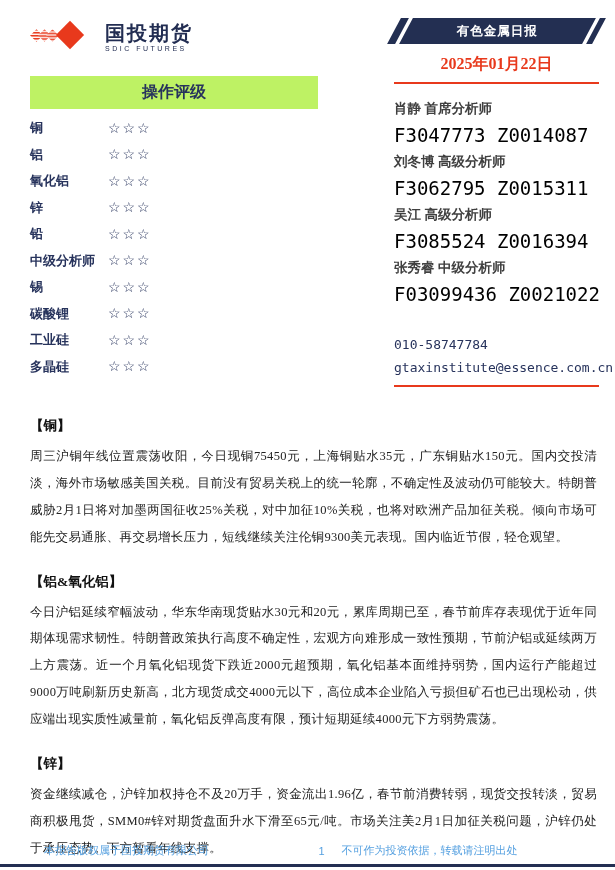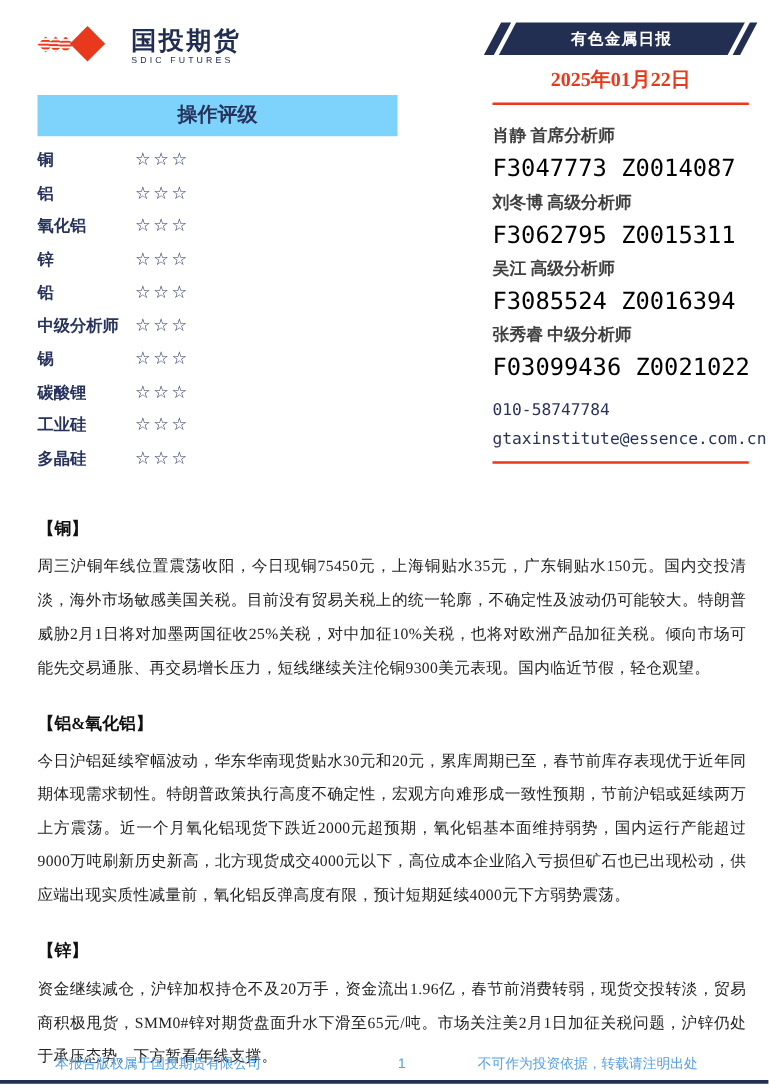--- a/index.html
+++ b/index.html
@@ -21,21 +21,21 @@
   
   .logo { display:flex; align-items:center; gap:19px; height:42px; }
   .logo-mark { width:56px; height:34px; }
   .logo-text { line-height:1; }
   .logo-name { font-size:20px; font-weight:bold; color:#222d52; letter-spacing:2px; font-family:"Liberation Sans",sans-serif; }
   .logo-sub  { font-size:7px; color:#222d52; letter-spacing:2.5px; font-family:"Liberation Sans",sans-serif; margin-top:2px; }
 
   
   .rating-title {
     margin-top:18px;
-    background:#7dd3fc;
+    background:#bef264;
     color:#27335c;
     text-align:center;
     font-size:16px;
     font-weight:bold;
     padding:6px 0;
   }
   .rating-list { margin-top:10px; }
   .rating-row { display:flex; align-items:center; margin-bottom:8.5px; }
   .rating-label {
     min-width:72px;
@@ -67,21 +67,21 @@
   .analysts { margin-top:16px; }
   .analyst { margin-bottom:7px; }
   .analyst-name {
     font-size:13.5px; font-weight:bold; color:#404040; margin-bottom:6px; white-space:nowrap;
   }
   .analyst-codes {
     font-size:19px; color:#000000;
     font-family:"DejaVu Sans Mono","Liberation Mono",monospace;
     white-space:nowrap;
   }
-  .contact { margin-top:16px; padding-bottom:10px; border-bottom:2px solid #e8391c; }
+  .contact { margin-top:32px; padding-bottom:10px; border-bottom:2px solid #e8391c; }
   .contact-phone, .contact-email {
     font-size:13px; color:#27335c;
     font-family:"DejaVu Sans Mono","Liberation Mono",monospace;
     margin-bottom:8px; white-space:nowrap;
   }
   .contact-email { margin-bottom:0; }
 
   
   .sections { padding:8px 18px 0 30px; }
   .section { margin-top:22px; }
@@ -98,21 +98,21 @@
   .footer {
     position:absolute; left:0; right:0; bottom:12px;
     display:flex; align-items:center;
     padding:0 16px;
     font-size:11px;
     color:#55a0e0;
     font-family:"Liberation Sans","DejaVu Sans",sans-serif;
   }
   .footer-left  { flex:1; text-align:left;margin-left:28px; }
   .footer-page  { width:40px; text-align:center; }
-  .footer-right { flex:1; text-align:center; }
+  .footer-right { flex:1; text-align:left; }
   .bottom-bar {
     position:absolute; left:0; right:0; bottom:3px;
     height:3px; background:#232f52;
   }
 </style>
 </head>
 <body>
 
 <div class="page">
 

